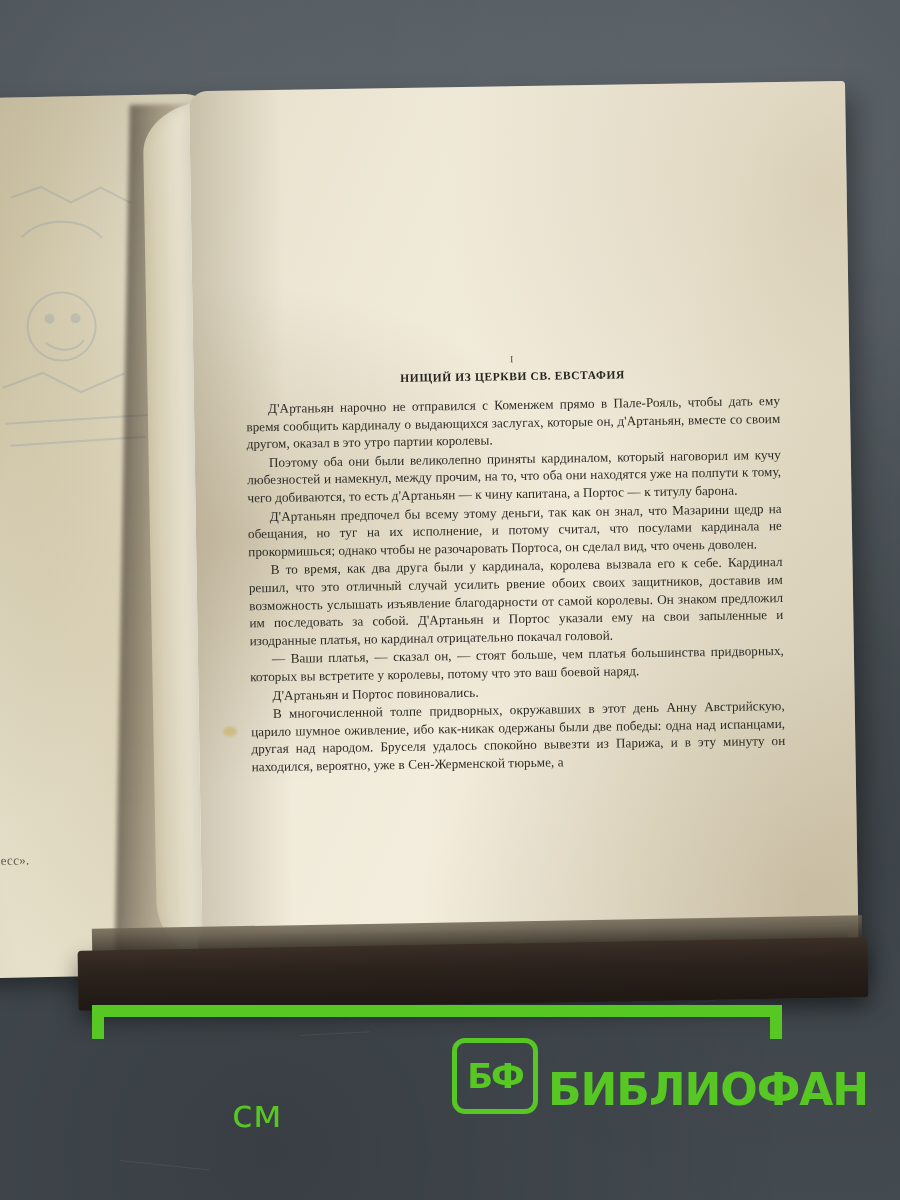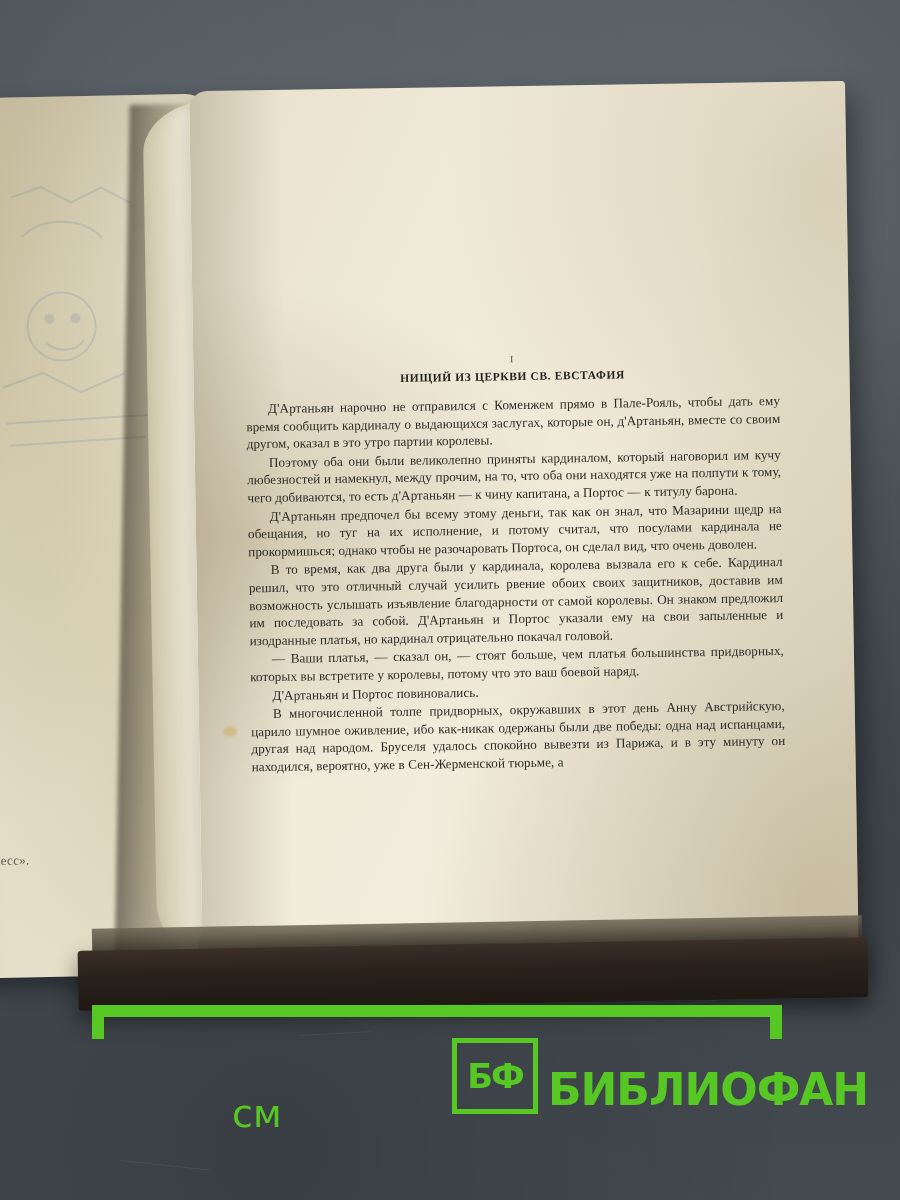--- a/index.html
+++ b/index.html
@@ -258,21 +258,21 @@
     left: 452px;
     top: 1036px;
     display: flex;
     align-items: center;
     gap: 10px;
   }
   .brand-logo {
     width: 76px;
     height: 66px;
     border: 5px solid #56c723;
-    border-radius: 0;
+    border-radius: 13px;
     position: relative;
     display: flex;
     align-items: center;
     justify-content: center;
     font-family: "DejaVu Sans", sans-serif;
     font-weight: bold;
     font-size: 34px;
     color: #56c723;
     letter-spacing: -2px;
   }

